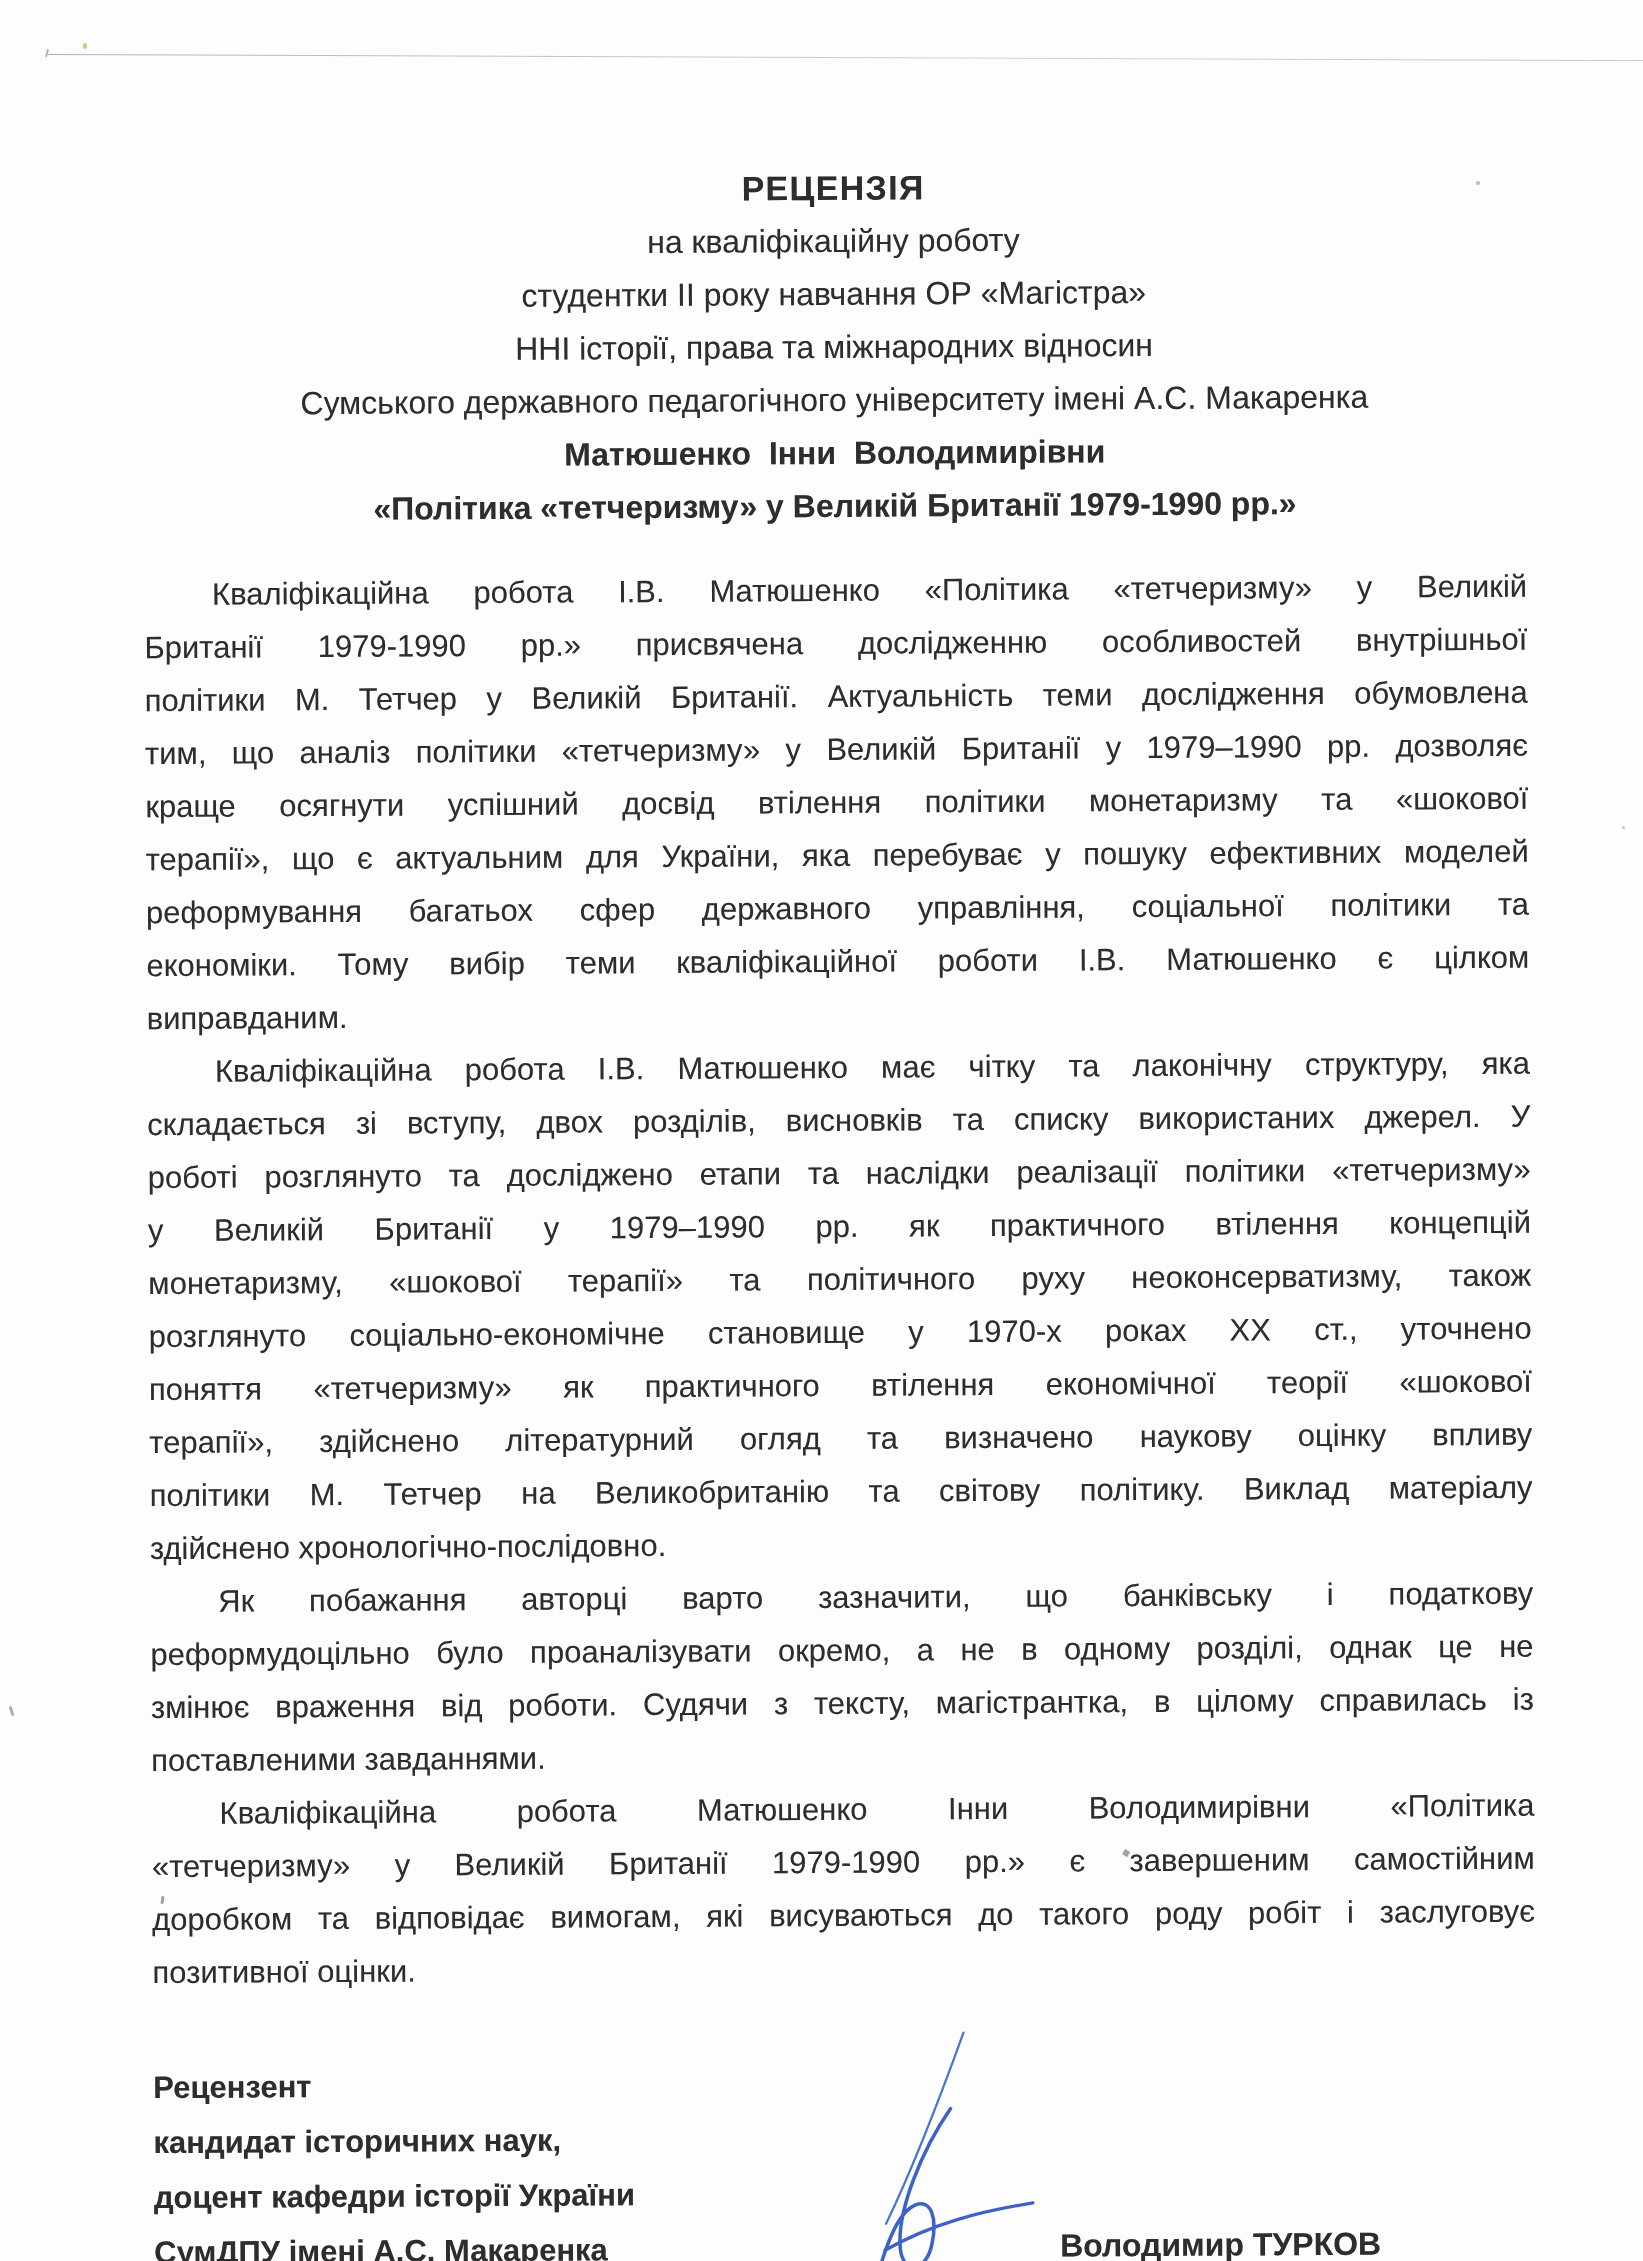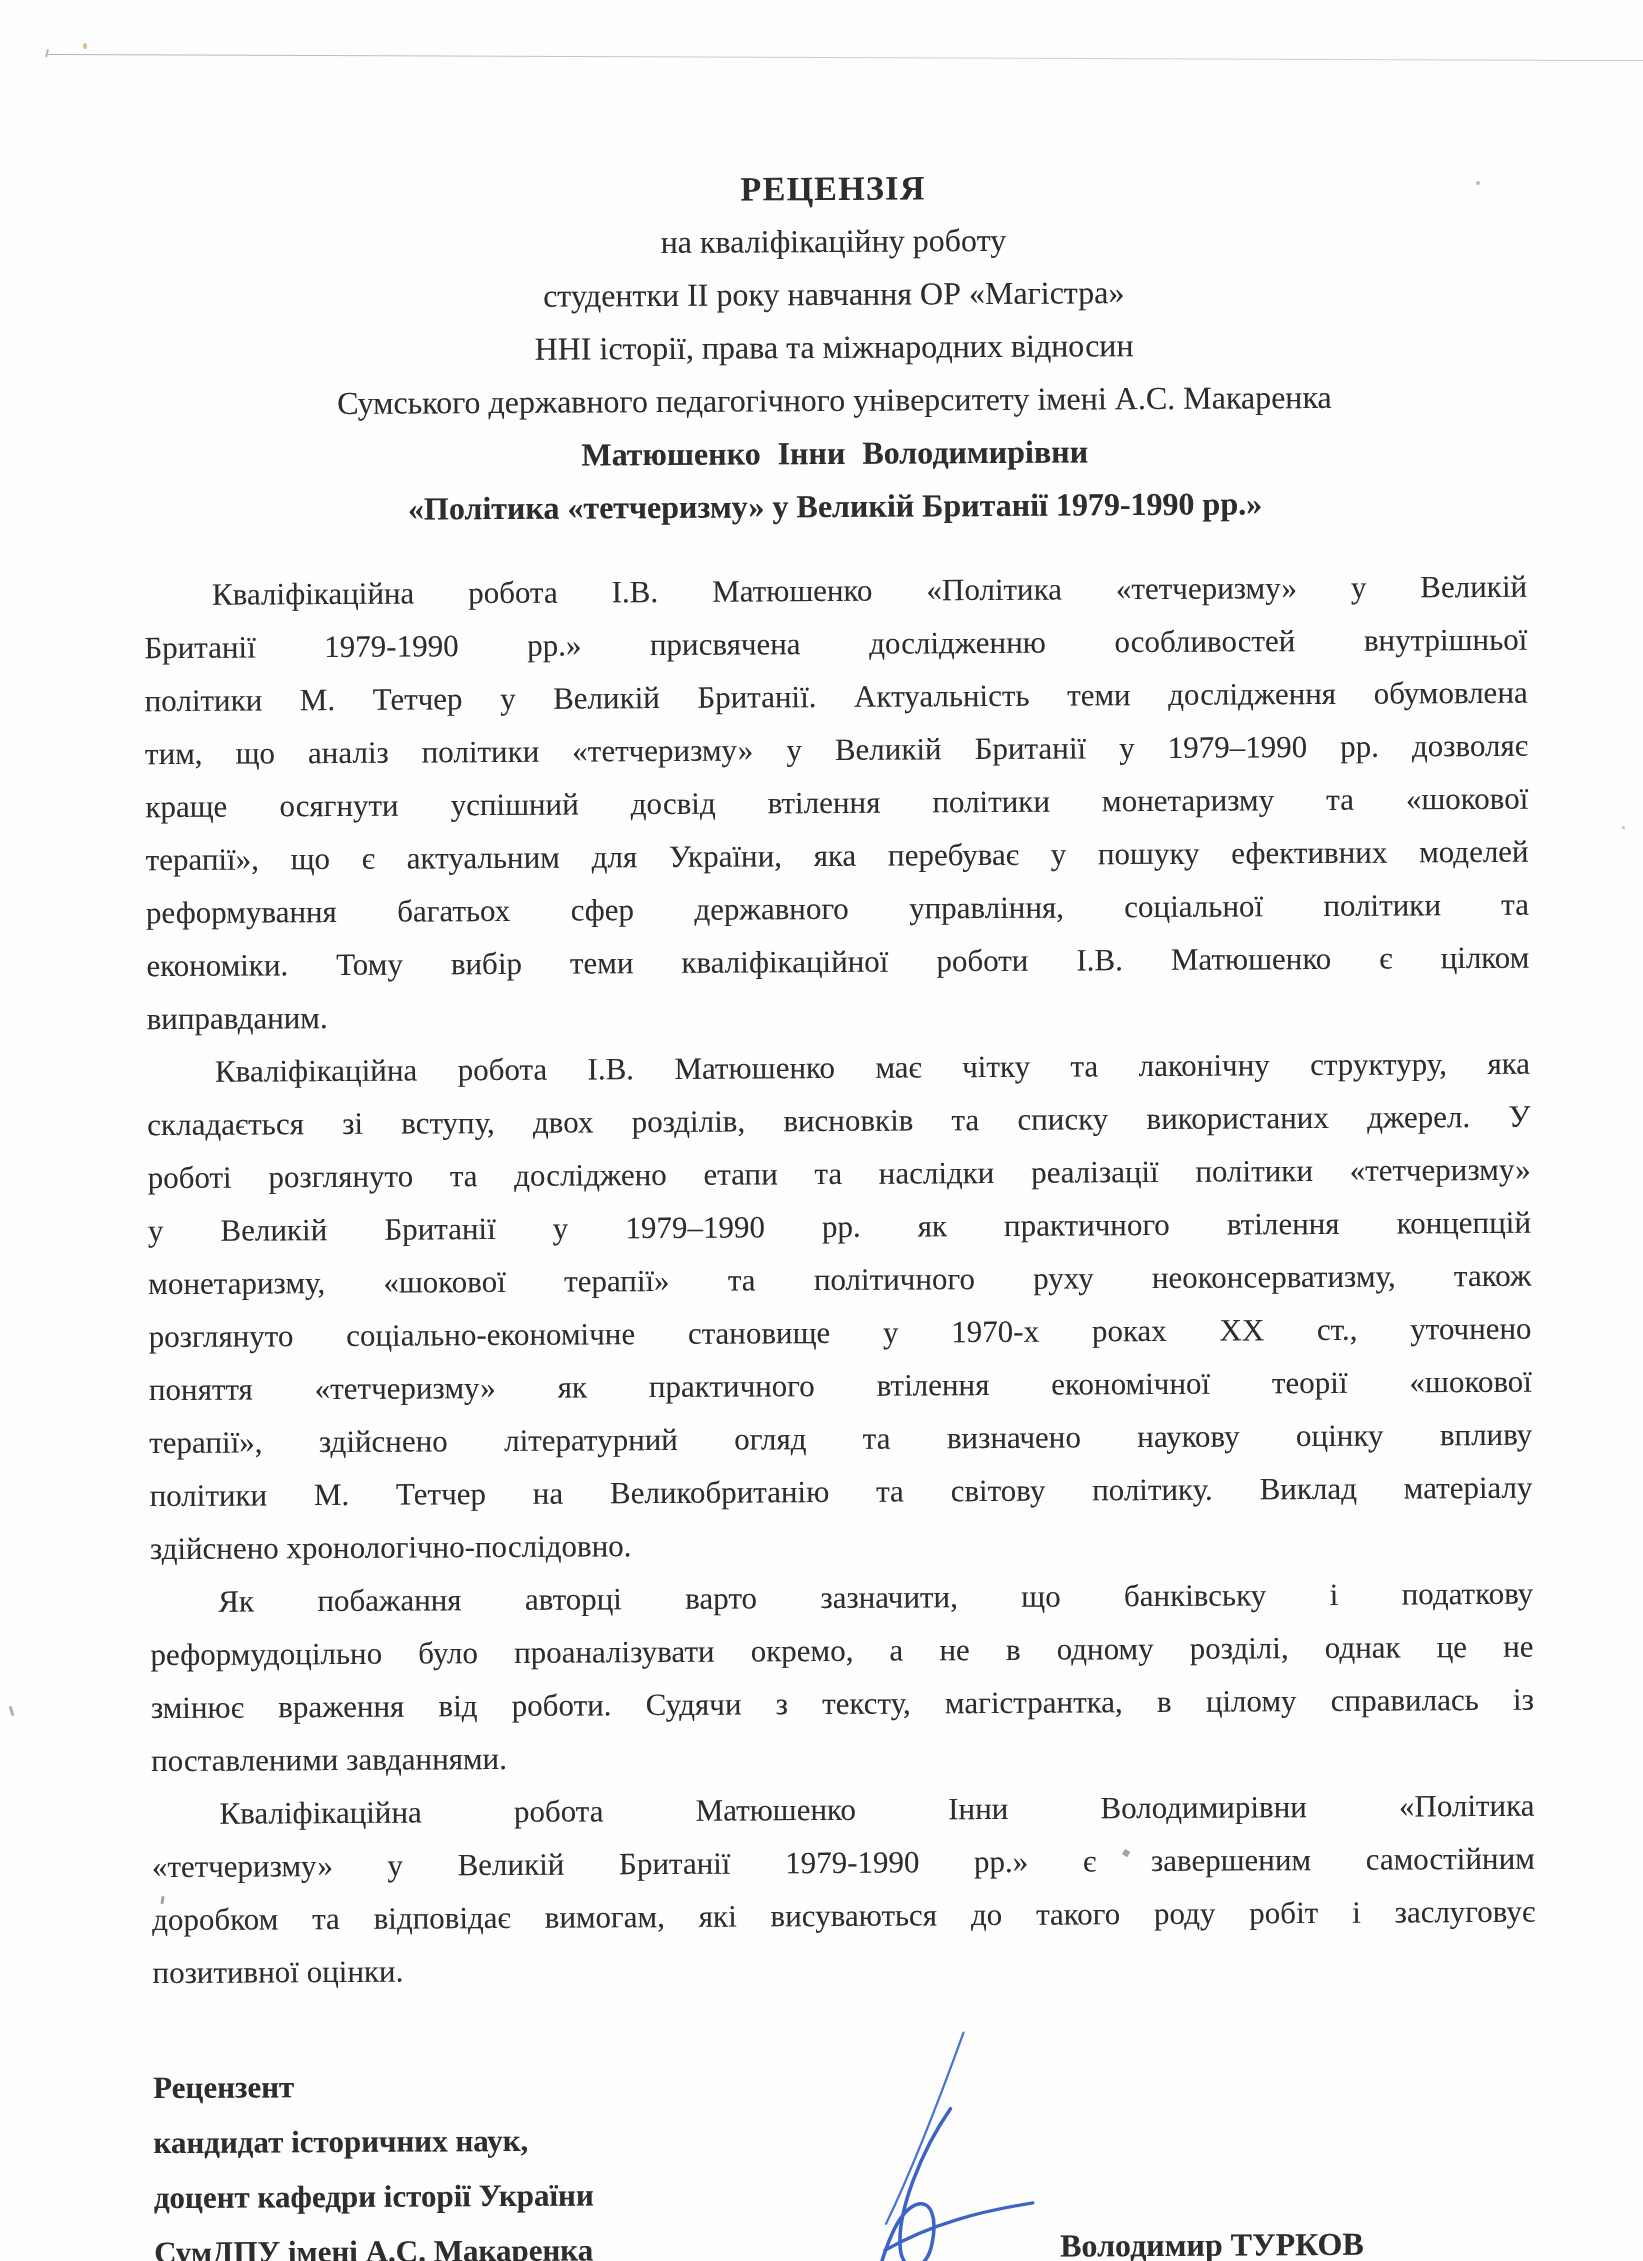--- a/index.html
+++ b/index.html
@@ -3,21 +3,21 @@
 <meta charset="utf-8">
 <title>РЕЦЕНЗІЯ — scanned review page</title>
 <style>
   html, body { margin: 0; padding: 0; background: #ffffff; }
   .page {
     position: relative;
     width: 1644px;
     height: 2261px;
     background: #fdfdfd;
     overflow: hidden;
-    font-family: Liberation Serif, serif;
+    font-family: Liberation Sans, sans-serif;
     color: #2d2d2d;
   }
   .content {
     position: absolute;
     left: 0; top: 0; right: 0;
     padding: 162px 115px 0 146px;
     transform: rotate(-0.35deg);
     transform-origin: 50% 40%;
   }
   .hline {

